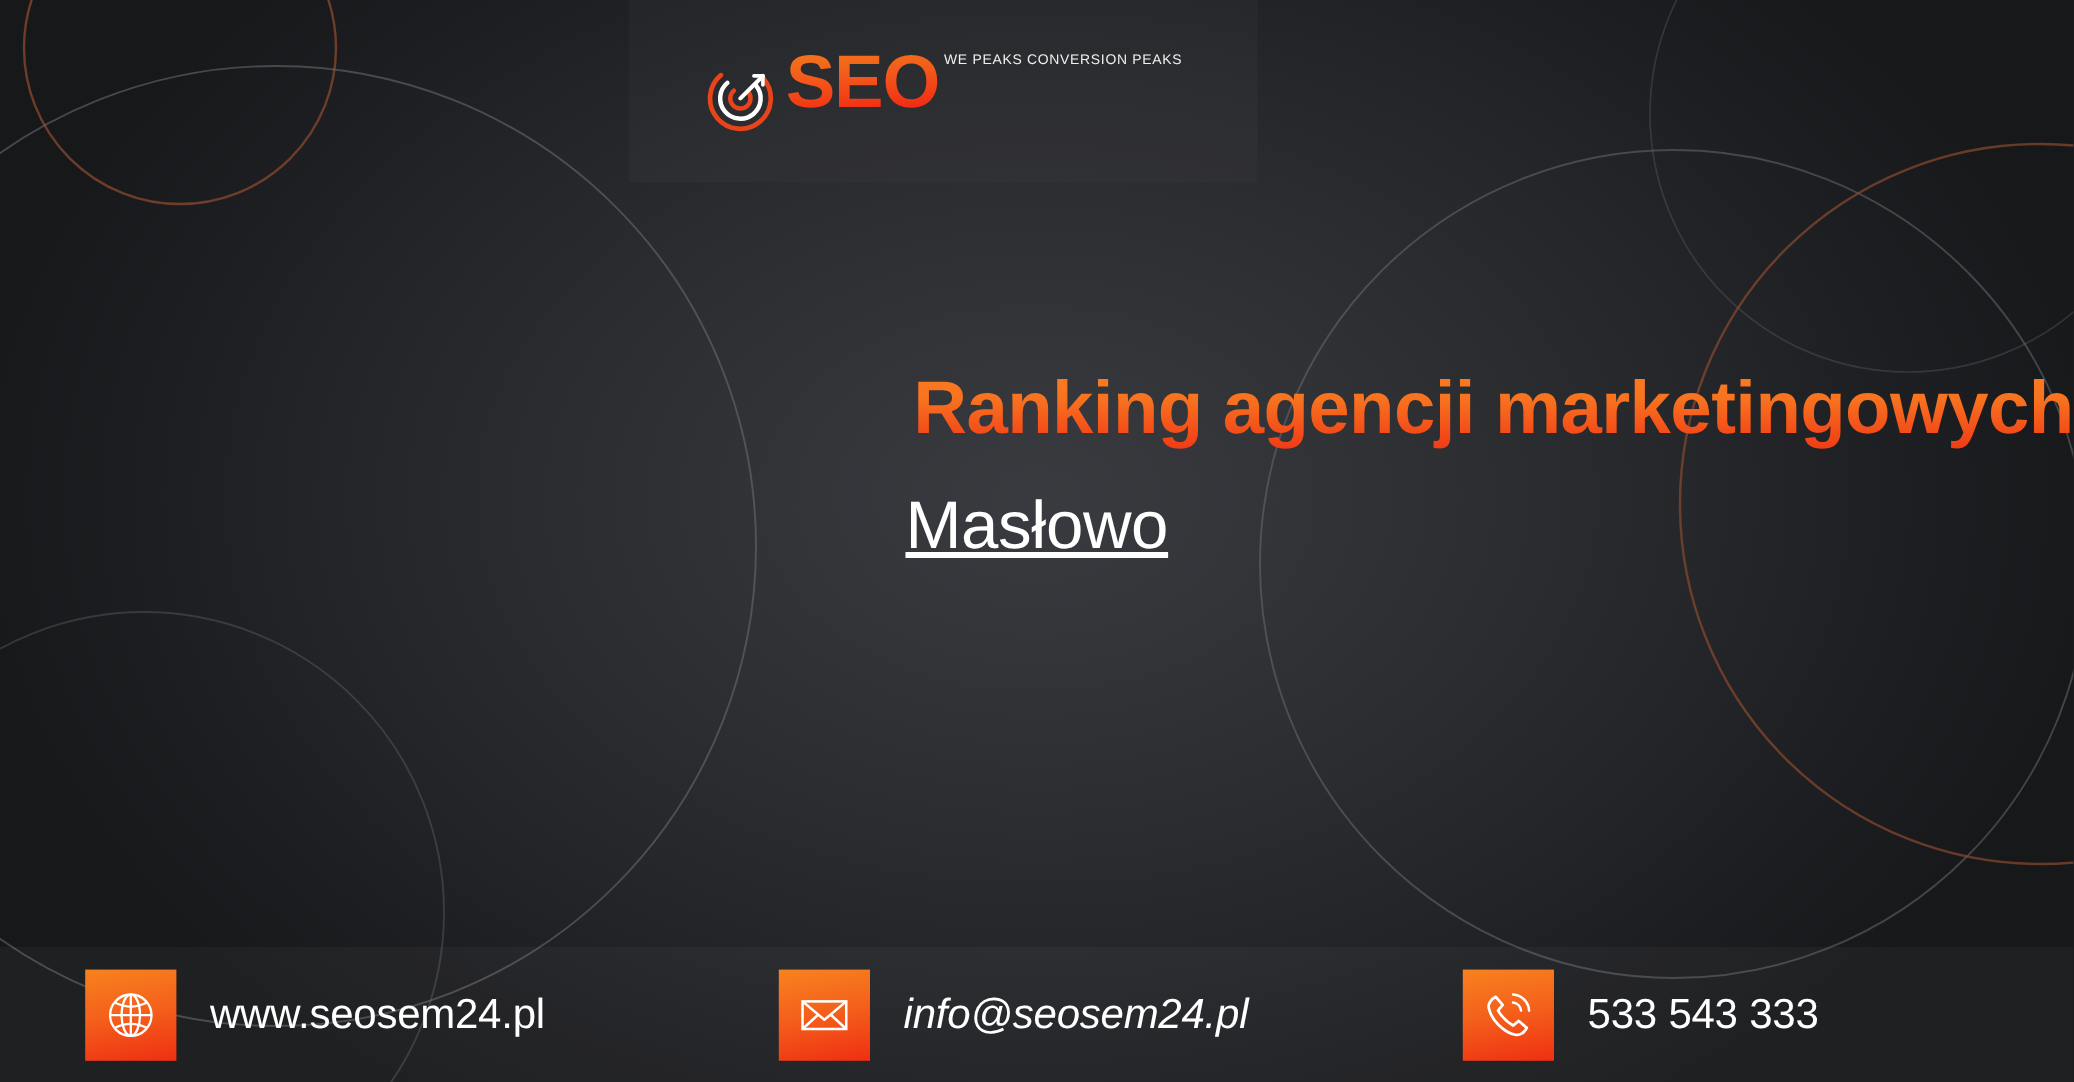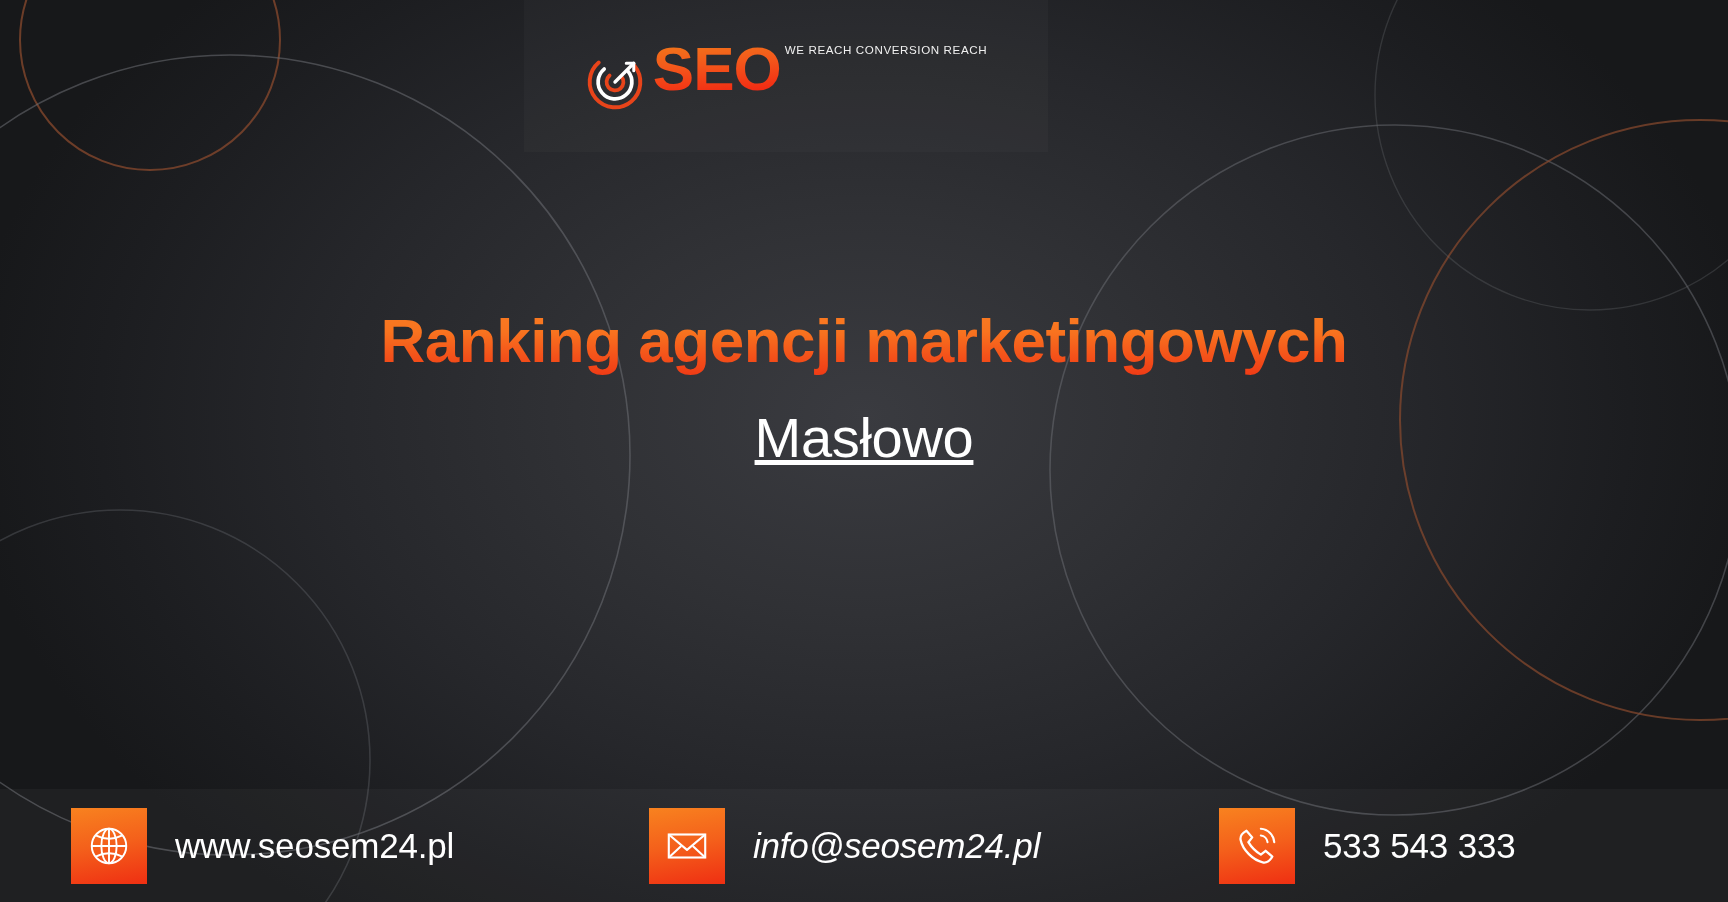--- a/index.html
+++ b/index.html
@@ -75,21 +75,21 @@
     color:#f0f0f0;
     margin-top:3px;
     white-space:nowrap;
   }
 
   
   .main-title {
     position:absolute;
     left:0; right:0;
     top:305px;
-    text-align:center;
+    text-align:right;
     font-size:62px;
     font-weight:700;
     letter-spacing:-0.5px;
     background:linear-gradient(180deg,#f97d22 0%,#f8731f 38%,#f4521a 72%,#ef3a15 100%);
     -webkit-background-clip:text;
     background-clip:text;
     color:transparent;
     z-index:4;
   }
   .main-subtitle {
@@ -164,21 +164,21 @@
           <path d="M32 5 A27 27 0 1 0 32 59 A27 27 0 0 0 32 5" fill="none" stroke="#e8441a" stroke-width="4.2" stroke-linecap="round" stroke-dasharray="128 42" transform="rotate(-40 32 32)"></path>
           <path d="M32 14 A18 18 0 1 0 32 50 A18 18 0 0 0 32 14" fill="none" stroke="#ffffff" stroke-width="4" stroke-linecap="round" stroke-dasharray="84 30" transform="rotate(-40 32 32)"></path>
           <path d="M32 23 A9 9 0 1 0 32 41 A9 9 0 0 0 32 23" fill="none" stroke="#e8441a" stroke-width="4" stroke-linecap="round" stroke-dasharray="42 15" transform="rotate(-40 32 32)"></path>
           <line x1="32" y1="32" x2="52" y2="12" stroke="#ffffff" stroke-width="3.6" stroke-linecap="round"></line>
           <path d="M44 12 L52 12 L52 20" fill="none" stroke="#ffffff" stroke-width="3.2" stroke-linecap="round" stroke-linejoin="round"></path>
         </svg>
       </span>
       <div class="logo-words">
         <span class="logo-left">SEO</span>
         <div class="logo-right-wrap">
-          <div class="logo-tagline">WE REACH CONVERSION REACH</div>
+          <div class="logo-tagline">WE PEAKS CONVERSION PEAKS</div>
         </div>
       </div>
     </div>
   </div>
 
   <h1 class="main-title">Ranking agencji marketingowych</h1>
   <h2 class="main-subtitle">Masłowo</h2>
 
   <div class="footer-bar">
 

